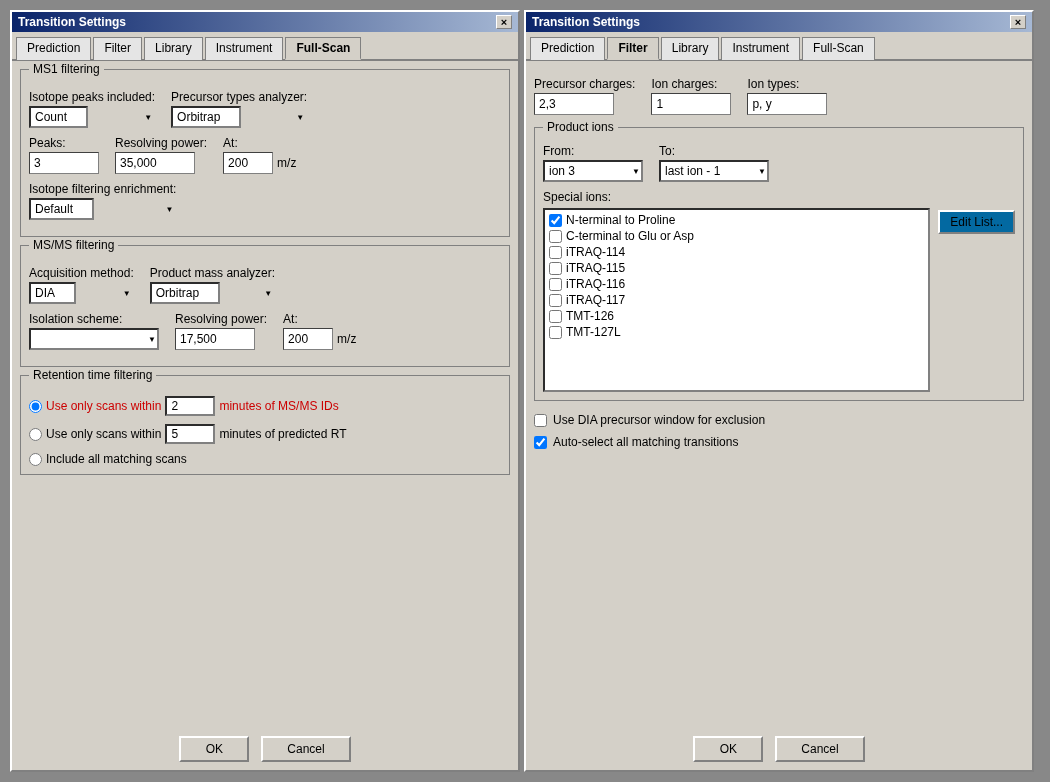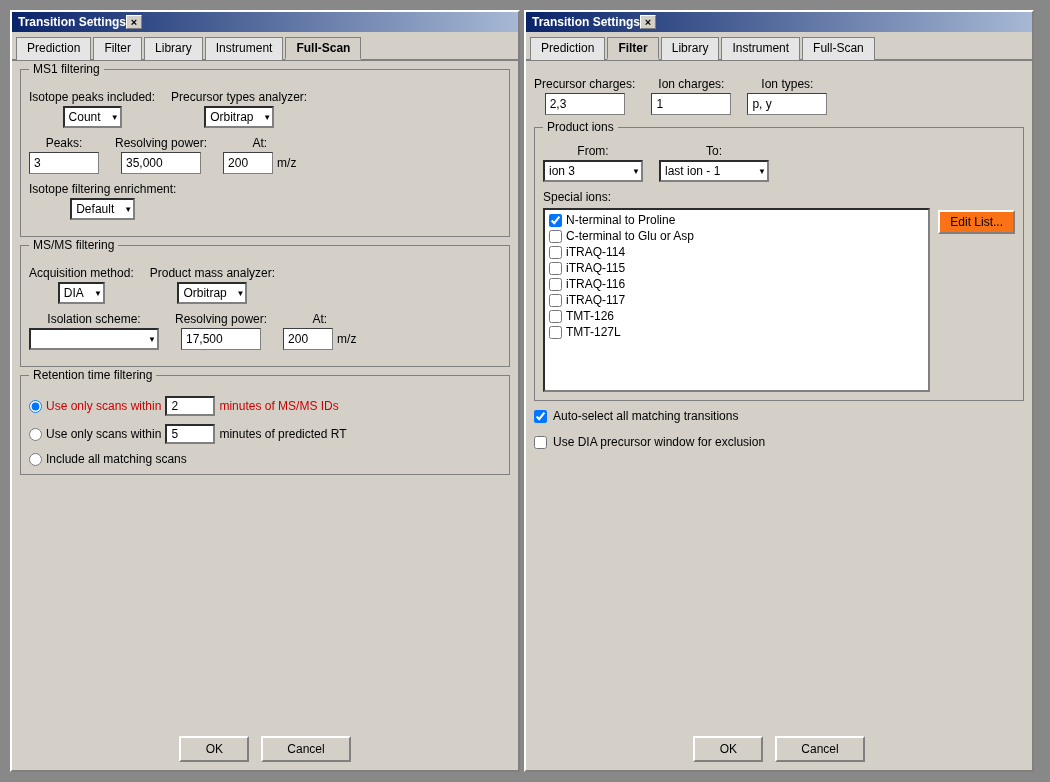--- a/index.html
+++ b/index.html
@@ -26,20 +26,21 @@
       position: relative;
     }
 
     .title-bar {
       background: linear-gradient(to right, #0a246a, #a6b8d4);
       color: white;
       font-size: 12px;
       font-weight: bold;
       padding: 3px 6px;
       display: flex;
+      justify-content: space-between;
       align-items: center;
       height: 20px;
     }
 
     .title-bar-close {
       background: #d4d0c8;
       border: 1px solid #808080;
       border-top-color: #ffffff;
       border-left-color: #ffffff;
       color: black;
@@ -105,21 +106,20 @@
       display: flex;
       gap: 16px;
       margin-bottom: 8px;
       margin-top: 8px;
     }
 
     .form-field {
       display: flex;
       flex-direction: column;
       gap: 2px;
-      align-items: center;
     }
 
     .field-label {
       font-size: 12px;
       color: #000;
     }
 
     .win-input {
       background: white;
       border: 1px solid #808080;
@@ -271,21 +271,21 @@
       margin-bottom: 8px;
     }
 
     .special-ions-row {
       display: flex;
       gap: 8px;
       margin-top: 4px;
     }
 
     .edit-list-btn {
-      background: #f97316;
+      background: #0369a1;
       border: 2px solid #808080;
       border-top-color: #ffffff;
       border-left-color: #ffffff;
       padding: 3px 10px;
       font-size: 12px;
       cursor: pointer;
       white-space: nowrap;
       height: 24px;
     }
   </style>
@@ -525,28 +525,28 @@
               <span>TMT-127L</span>
             </div>
           </div>
           <div style="display:flex;flex-direction:column;justify-content:flex-start;padding-top:2px;">
             <button class="edit-list-btn">Edit List...</button>
           </div>
         </div>
       </div>
     </div>
 
+    <div class="checkbox-row" style="margin-top:12px;">
+      <input type="checkbox" style="">
+      <label>Use DIA precursor window for exclusion</label>
+    </div>
+
     <div class="checkbox-row">
       <input type="checkbox" checked="" style="">
       <label>Auto-select all matching transitions</label>
     </div>
-
-    <div class="checkbox-row" style="margin-top:12px;">
-      <input type="checkbox" style="">
-      <label>Use DIA precursor window for exclusion</label>
-    </div>
   </div>
 
   <div class="bottom-buttons">
     <button class="win-button">OK</button>
     <button class="win-button">Cancel</button>
   </div>
 </div>
 
 </body></html>

